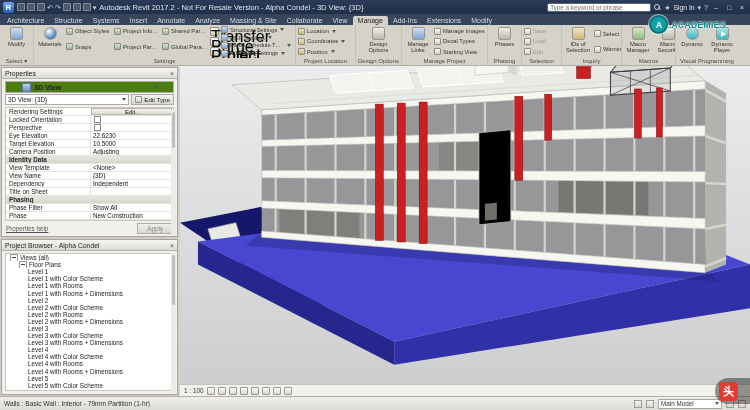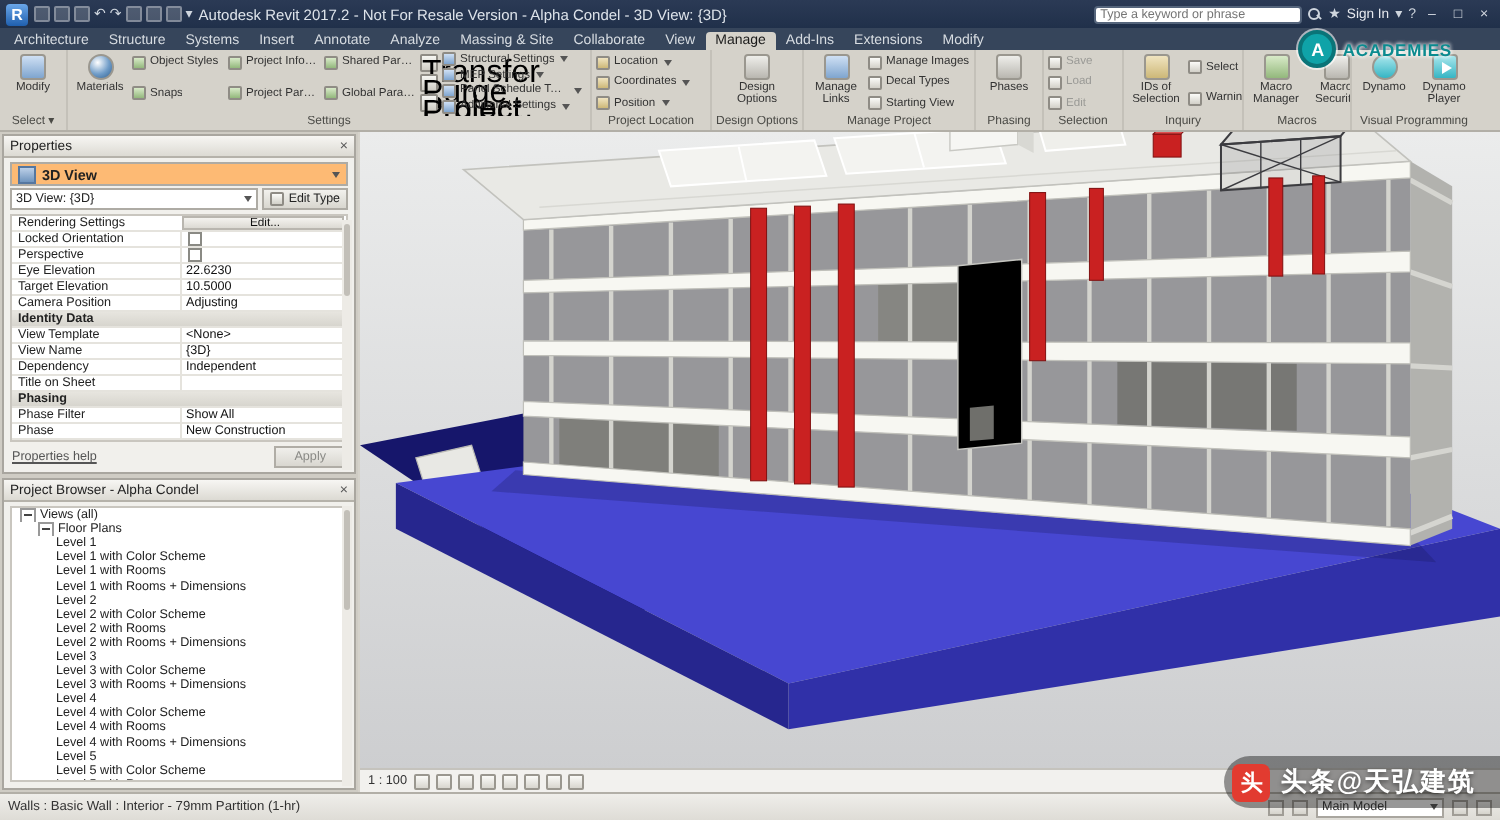--- a/index.html
+++ b/index.html
@@ -54,21 +54,21 @@
   .ply{position:relative;}
   .ply::after{content:"";position:absolute;left:4px;top:3px;border-left:5px solid #fff;border-top:3px solid transparent;border-bottom:3px solid transparent;}
 
   
   .left{position:absolute;top:66px;left:0;width:179px;bottom:14px;display:flex;flex-direction:column;background:#cfccc4;padding:1px;}
   .pal{background:#f1f0ec;border:1px solid #a9a69f;display:flex;flex-direction:column;position:relative;overflow:hidden;}
   .props{height:170px;}
   .brow{flex:1;margin-top:2px;}
   .pal-head{height:11px;background:linear-gradient(#f7f6f3,#dcdad3);border-bottom:1px solid #b5b2aa;display:flex;align-items:center;font-size:6.8px;padding:0 3px;color:#222;flex:0 0 auto;}
   .pal-x{margin-left:auto;font-size:7px;color:#555;}
-  .typesel{height:13px;background:#fdba74;border:1px solid #aeaba4;margin:2px 3px 1px;display:flex;align-items:center;gap:3px;padding:0 3px;font-size:7.2px;font-weight:bold;color:#222;}
+  .typesel{height:13px;background:#4d7c0f;border:1px solid #aeaba4;margin:2px 3px 1px;display:flex;align-items:center;gap:3px;padding:0 16px;font-size:7.2px;font-weight:bold;color:#222;}
   .cube{width:9px;height:9px;background:linear-gradient(#bcd0e8,#6f94bd);border:1px solid #5577a0;flex:0 0 auto;}
   .typesel .dd{margin-left:auto;}
   .selrow{display:flex;gap:2px;margin:0 3px 1px;}
   .inst{flex:1;height:11px;border:1px solid #aeaba4;background:#fff;font-size:6.3px;display:flex;align-items:center;padding:0 2px;gap:2px;color:#222;overflow:hidden;white-space:nowrap;}
   .inst .dd{margin-left:auto;}
   .etbtn{height:11px;border:1px solid #aeaba4;background:linear-gradient(#f2f1ed,#d8d6cf);font-size:6.2px;display:flex;align-items:center;padding:0 3px;gap:2px;white-space:nowrap;color:#222;}
   .prows{margin:1px 3px 0;border:1px solid #c9c6bf;background:#fff;}
   .prow{display:flex;height:8px;border-bottom:1px solid #e5e3dd;font-size:6.3px;align-items:center;}
   .plabel{width:84px;padding-left:3px;color:#222;overflow:hidden;white-space:nowrap;flex:0 0 auto;}
   .pval{flex:1;border-left:1px solid #e5e3dd;height:100%;display:flex;align-items:center;padding-left:2px;overflow:hidden;white-space:nowrap;color:#111;}
@@ -729,21 +729,20 @@
     <div class="sb-select">
       <span>Main Model</span>
       <span class="dd"></span>
     </div>
     <span class="sbicon"></span>
     <span class="sbicon"></span>
   </div>
 
   <div class="watermark">
     <span class="wm-logo">头</span>
-    <span class="wm-text">头条@天弘建筑</span>
   </div>
 
   <div class="badge">
     <span class="badge-c">A</span>
     <span class="badge-t">ACADEMIES</span>
   </div>
 
 </div>
 
 </body></html>

